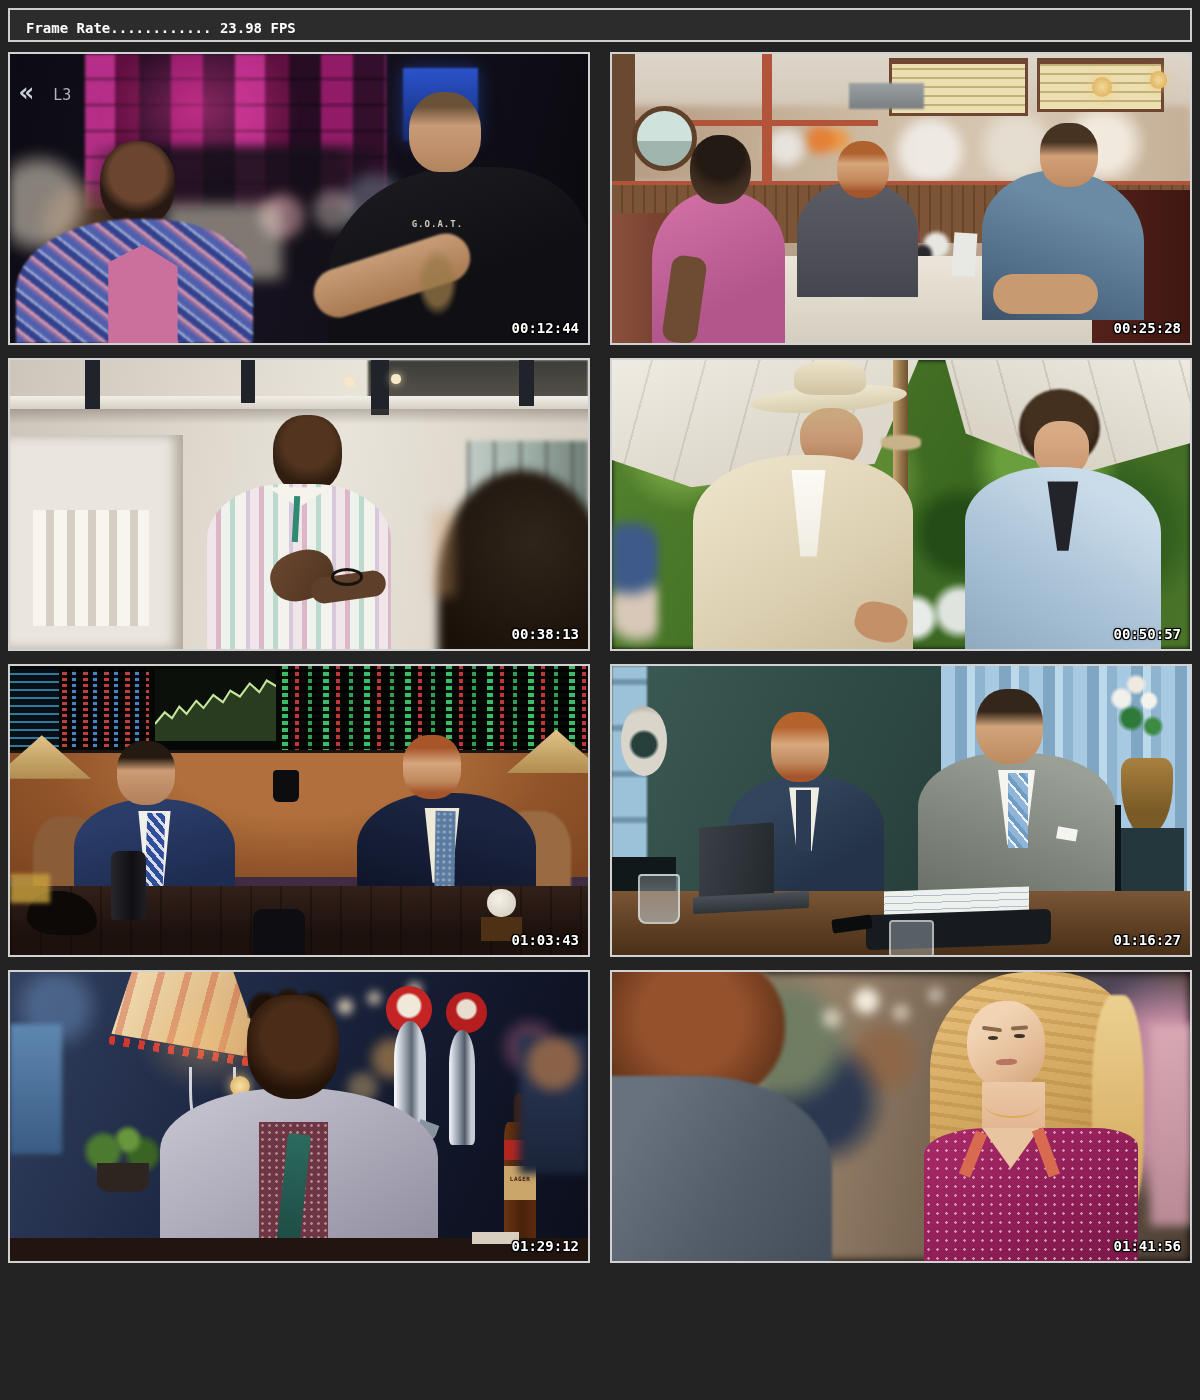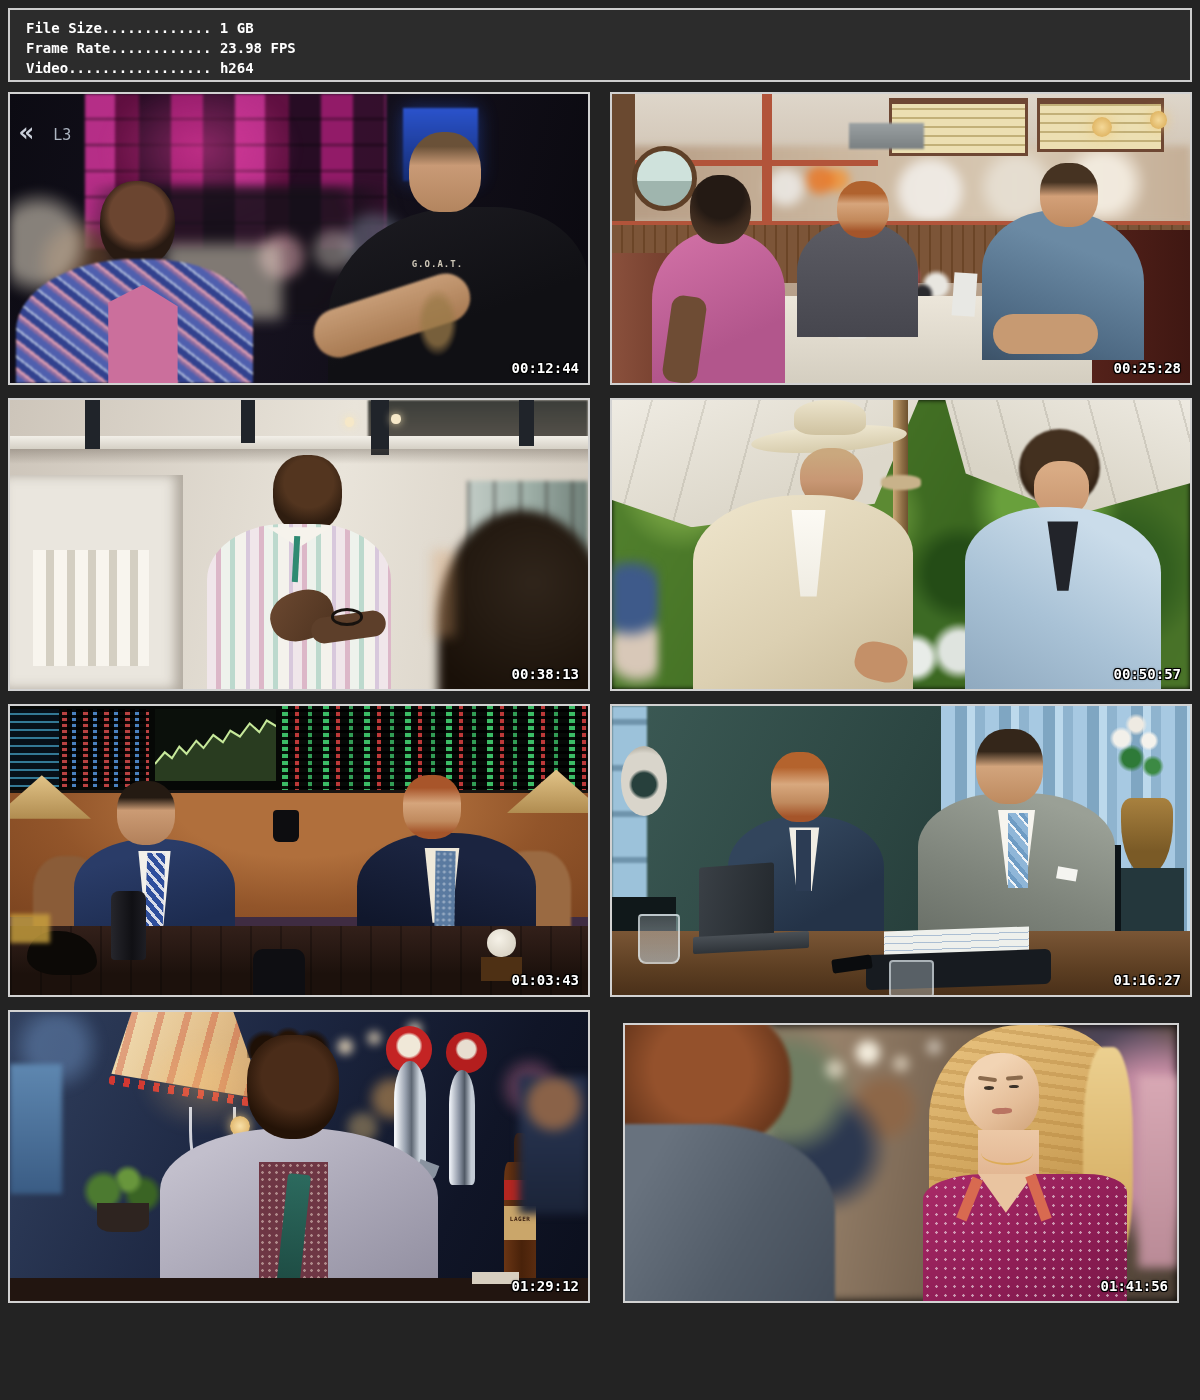--- a/index.html
+++ b/index.html
@@ -12,23 +12,21 @@
   .shot{position:relative;overflow:hidden;border:2px solid #d2d2d2;background:#000;aspect-ratio:2/1;}
   .ly{position:absolute;}
   .ts{position:absolute;right:9px;bottom:7px;font-family:"DejaVu Sans Mono",monospace;font-weight:bold;font-size:14px;color:#fff;
       text-shadow:-1px -1px 0 #000,1px -1px 0 #000,-1px 1px 0 #000,1px 1px 0 #000,0 0 3px #000;z-index:50;}
   .scene-text{z-index:40;font-family:"DejaVu Sans Mono",monospace;}
 </style>
 </head>
 <body>
 
 <div class="panel">
-  <div class="info-line"><span>File Size</span><span>.............</span><span class="info-value">1 GB</span></div>
   <div class="info-line"><span>Frame Rate</span><span>............</span><span class="info-value">23.98 FPS</span></div>
-  <div class="info-line"><span>Video</span><span>.................</span><span class="info-value">h264</span></div>
 </div>
 
 <div class="grid">
 
   <figure class="shot" style="margin:0">
     <div class="ly" style="inset:0;background:linear-gradient(105deg,#0c0b13,#16121f 45%,#0a090f);"></div>
     <div class="ly" style="left:13%;top:0;width:52%;height:54%;opacity:.85;filter:blur(1.5px);background:repeating-linear-gradient(0deg,rgba(0,0,0,.5) 0 2px,transparent 2px 26px),repeating-linear-gradient(90deg,#d3349b 0 30px,#6e1048 30px 54px,#2b0c26 54px 86px,#a81d76 86px 118px,#3a0f30 118px 150px);"></div>
     <div class="ly" style="left:16%;top:-6%;width:34%;height:50%;filter:blur(6px);background:radial-gradient(ellipse,rgba(244,70,170,.45),rgba(244,70,170,0) 70%);"></div>
     <span class="ly scene-text" style="left:1.5%;top:8%;font-size:26px;font-weight:bold;color:#c9ced8;">«</span>
     <span class="ly scene-text" style="left:7.5%;top:11%;font-size:15px;color:#aeb6c2;">L3</span>
@@ -216,21 +214,21 @@
     <div class="ly" style="left:26%;top:40%;width:48%;height:60%;border-radius:46% 50% 0 0/36% 40% 0 0;background:linear-gradient(150deg,#c2bfcc 15%,#a9a6b6 55%,#8f8c9e);"></div>
     <div class="ly" style="left:43%;top:52%;width:12%;height:48%;background:radial-gradient(circle,rgba(240,220,210,.5) 0 1px,transparent 1.6px) 0 0/7px 7px,#6e3644;"></div>
     <div class="ly" style="left:47%;top:56%;width:4%;height:40%;border-radius:4px;transform:rotate(6deg);background:linear-gradient(#2c6a5e,#1d4a42);"></div>
     <div class="ly" style="left:41%;top:3%;width:16%;height:13%;filter:blur(.5px);background:radial-gradient(circle at 20% 80%,#1e1006 0 18%,transparent 26%),radial-gradient(circle at 45% 60%,#241307 0 20%,transparent 30%),radial-gradient(circle at 70% 75%,#1e1006 0 18%,transparent 28%);"></div>
     <div class="ly" style="left:41%;top:8%;width:16%;height:36%;border-radius:42% 42% 46% 46%;background:radial-gradient(circle at 52% 40%,#4a2c19 0 42%,#241307 70%);"></div>
     <div class="ly" style="left:0;top:92%;width:100%;height:8%;background:#221510;"></div>
     <div class="ly" style="left:80%;top:90%;width:8%;height:4%;filter:blur(.5px);background:#d8cfc0;"></div>
     <figcaption class="ts">01:29:12</figcaption>
   </figure>
 
-  <figure class="shot" style="margin:13px">
+  <figure class="shot" style="margin:0">
     <div class="ly" style="inset:0;filter:blur(5px);background:radial-gradient(circle at 44% 10%,rgba(255,250,235,.9) 0 2%,transparent 4%),radial-gradient(circle at 38% 16%,rgba(255,245,225,.6) 0 1.4%,transparent 3%),radial-gradient(circle at 50% 14%,rgba(255,245,225,.55) 0 1.4%,transparent 3%),radial-gradient(circle at 56% 8%,rgba(255,250,240,.5) 0 1.2%,transparent 2.6%),radial-gradient(circle at 30% 24%,#6f7d62 0 9%,transparent 15%),radial-gradient(circle at 36% 45%,#2c3850 0 10%,transparent 17%),radial-gradient(circle at 47% 30%,#8d6748 0 6%,transparent 11%),radial-gradient(circle at 97% 40%,#c089a0 0 12%,transparent 20%),radial-gradient(circle at 88% 20%,#4c4456 0 9%,transparent 16%),linear-gradient(100deg,#7c6a55 0%,#97816a 35%,#6b5948 65%,#4e4136);"></div>
     <div class="ly" style="left:8%;top:0;width:18%;height:40%;filter:blur(6px);opacity:.8;background:linear-gradient(#c2c8b2,#9aa48c);"></div>
     <div class="ly" style="left:-6%;top:-10%;width:36%;height:58%;border-radius:48%;filter:blur(2px);background:radial-gradient(circle at 55% 45%,#94512c 0 35%,#6e3a1e 60%,#54290f 80%);"></div>
     <div class="ly" style="left:16%;top:42%;width:9%;height:12%;filter:blur(2px);opacity:.75;background:#d8ccb8;"></div>
     <div class="ly" style="left:-4%;top:36%;width:42%;height:70%;border-radius:0 55% 0 0/0 45% 0 0;filter:blur(1.5px);background:linear-gradient(120deg,#68727e 20%,#525c68 60%,#434c58);"></div>
     <div class="ly" style="left:55%;top:0;width:36%;height:100%;border-radius:46% 40% 20% 20%/34% 30% 0 0;filter:blur(.6px);background:repeating-linear-gradient(8deg,rgba(160,110,40,.25) 0 4px,transparent 4px 12px),linear-gradient(160deg,#e4bd79 10%,#d2a75f 45%,#b98c45 80%);"></div>
     <div class="ly" style="left:83%;top:8%;width:9%;height:80%;border-radius:40%;filter:blur(1px);background:linear-gradient(#ecd090,#cfa455);"></div>
     <div class="ly" style="left:61.5%;top:10%;width:13.5%;height:30%;border-radius:46% 46% 42% 48%;background:linear-gradient(145deg,#f2d4b4 25%,#e4bd98 65%,#cfa279);"></div>
     <div class="ly" style="left:64%;top:19%;width:3.4%;height:1.4%;border-radius:2px;transform:rotate(8deg);background:#8a6a4c;"></div>
     <div class="ly" style="left:69%;top:18.6%;width:3%;height:1.4%;border-radius:2px;transform:rotate(-4deg);background:#8a6a4c;"></div>

